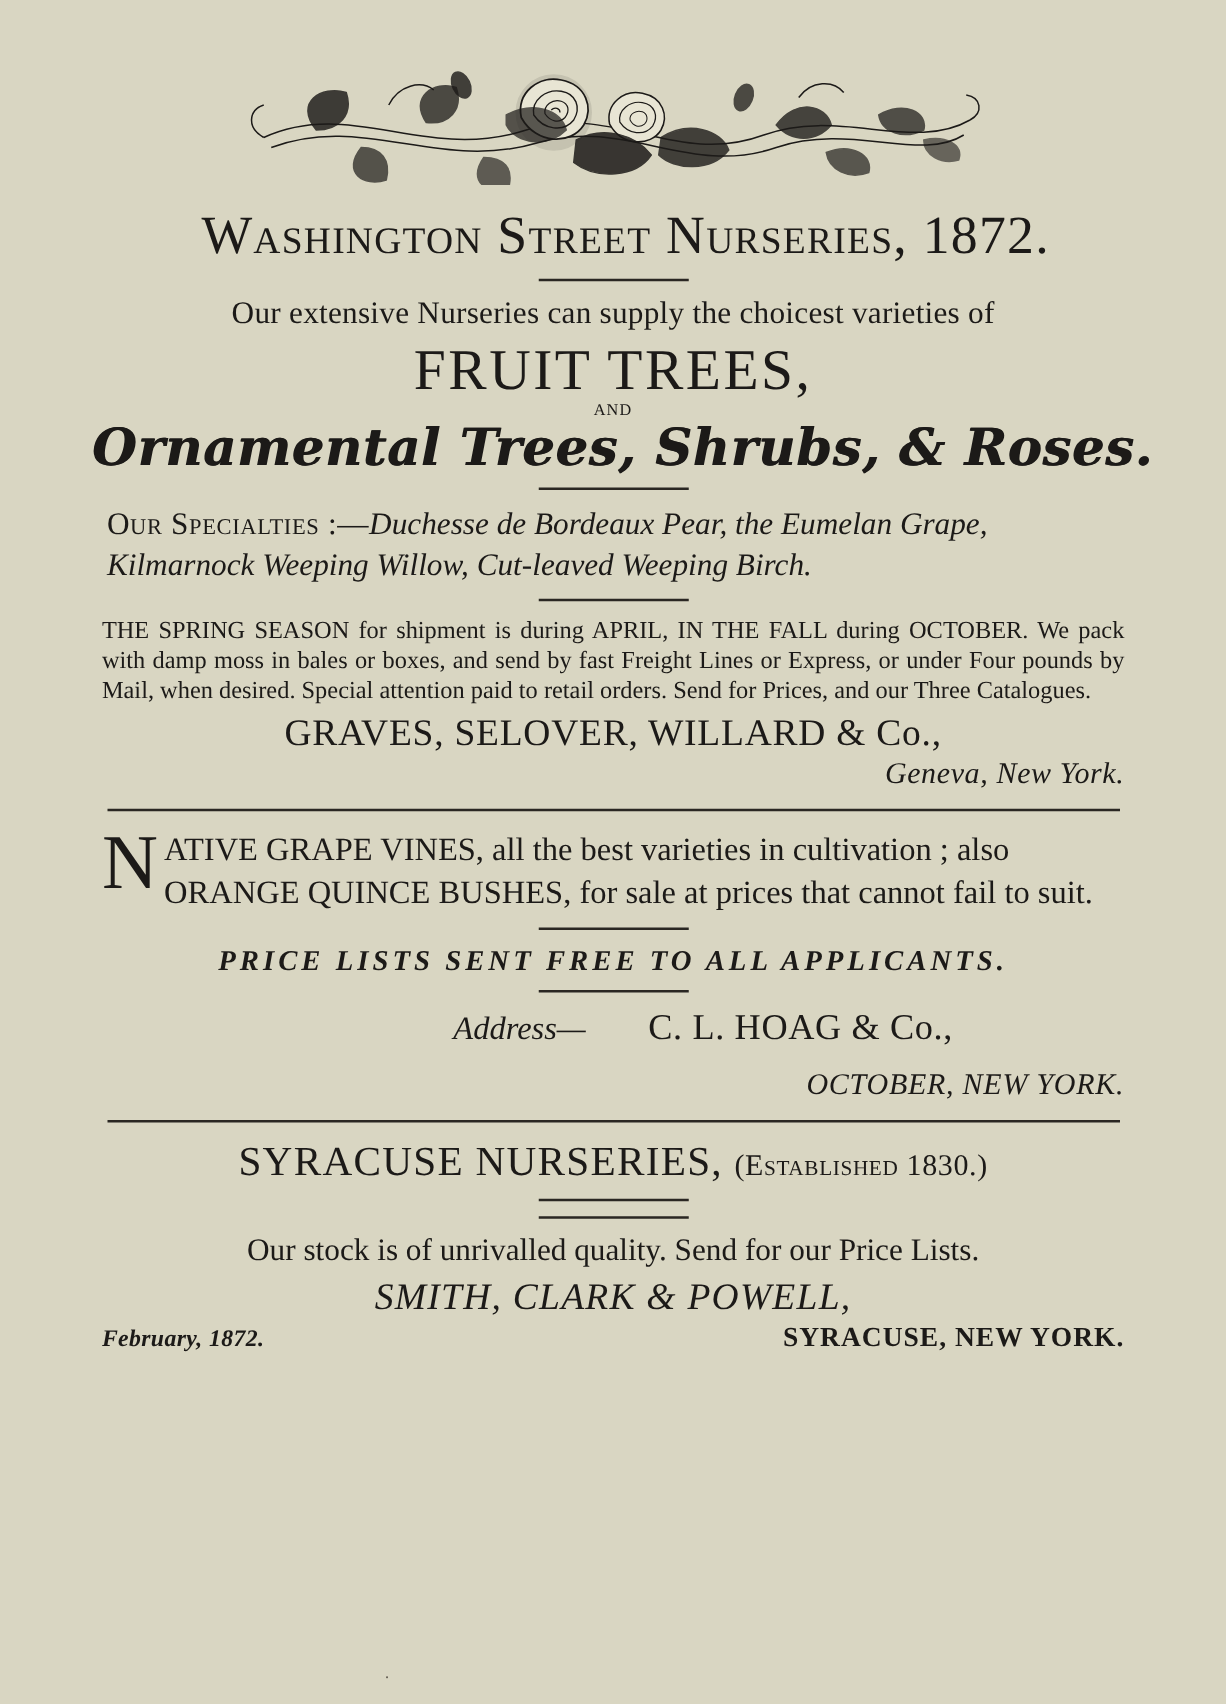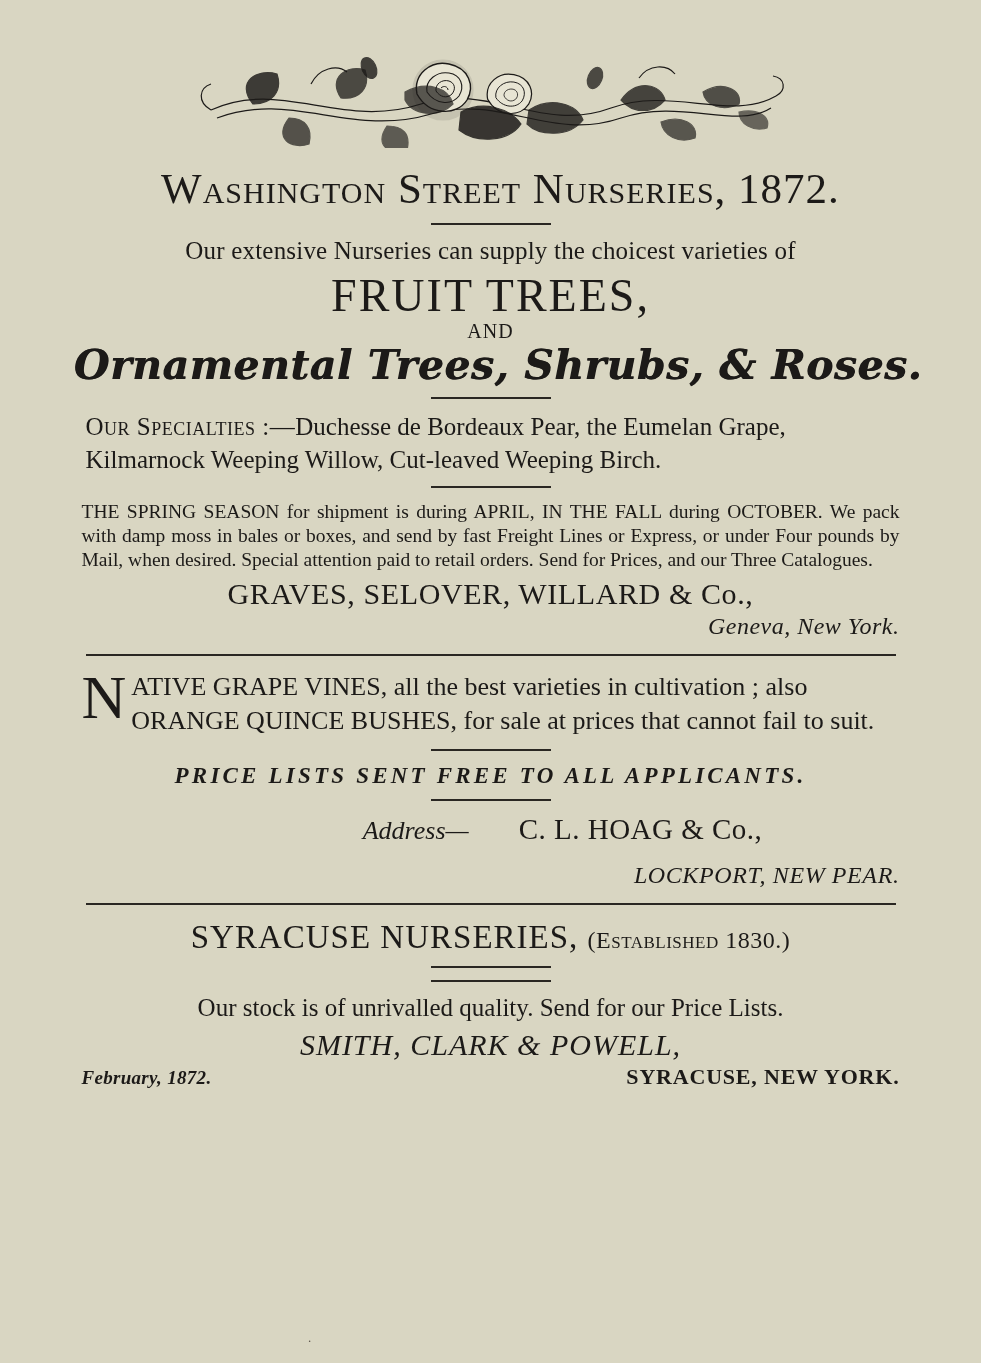--- a/index.html
+++ b/index.html
@@ -65,21 +65,21 @@
   .fruit-trees {
     text-align: center;
     font-size: 46px;
     letter-spacing: 2px;
     margin-top: 4px;
     font-weight: 400;
   }
 
   .and-word {
     text-align: center;
-    font-size: 20px;
+    font-size: 13px;
     letter-spacing: 1px;
     font-variant: small-caps;
     margin-top: -2px;
     margin-bottom: 1px;
   }
 
   .blackletter {
     text-align: center;
     font-size: 41px;
     font-family: "DejaVu Serif", serif;
@@ -97,21 +97,21 @@
     margin: 6px auto 0 auto;
     font-size: 25px;
     line-height: 1.3;
     text-align: left;
   }
   .specialties .sc {
     font-variant: small-caps;
     font-size: 25px;
     letter-spacing: 0.5px;
   }
-  .specialties .ital { }
+  .specialties .ital { font-style: italic; }
 
   .fineprint {
     width: 818px;
     margin: 0 auto;
     font-size: 19.5px;
     line-height: 1.24;
     text-align: justify;
   }
 
   .firm-line {
@@ -327,21 +327,21 @@
   <div class="rule"></div>
 
   <div class="price-lists">PRICE LISTS SENT FREE TO ALL APPLICANTS.</div>
 
   <div class="rule"></div>
 
   <div class="address-row">
     <span class="addr-label">Address—</span>
     <span class="addr-name">C. L. HOAG &amp; Co.,</span>
   </div>
-  <div class="lockport">LOCKPORT, NEW PEAR.</div>
+  <div class="lockport">OCTOBER, NEW YORK.</div>
 
   <div class="hr-full"></div>
 
   <div class="syracuse-head">
     <span>SYRACUSE NURSERIES,</span>
     <span class="estd">(Established 1830.)</span>
   </div>
 
   <div class="rule"></div>
 

